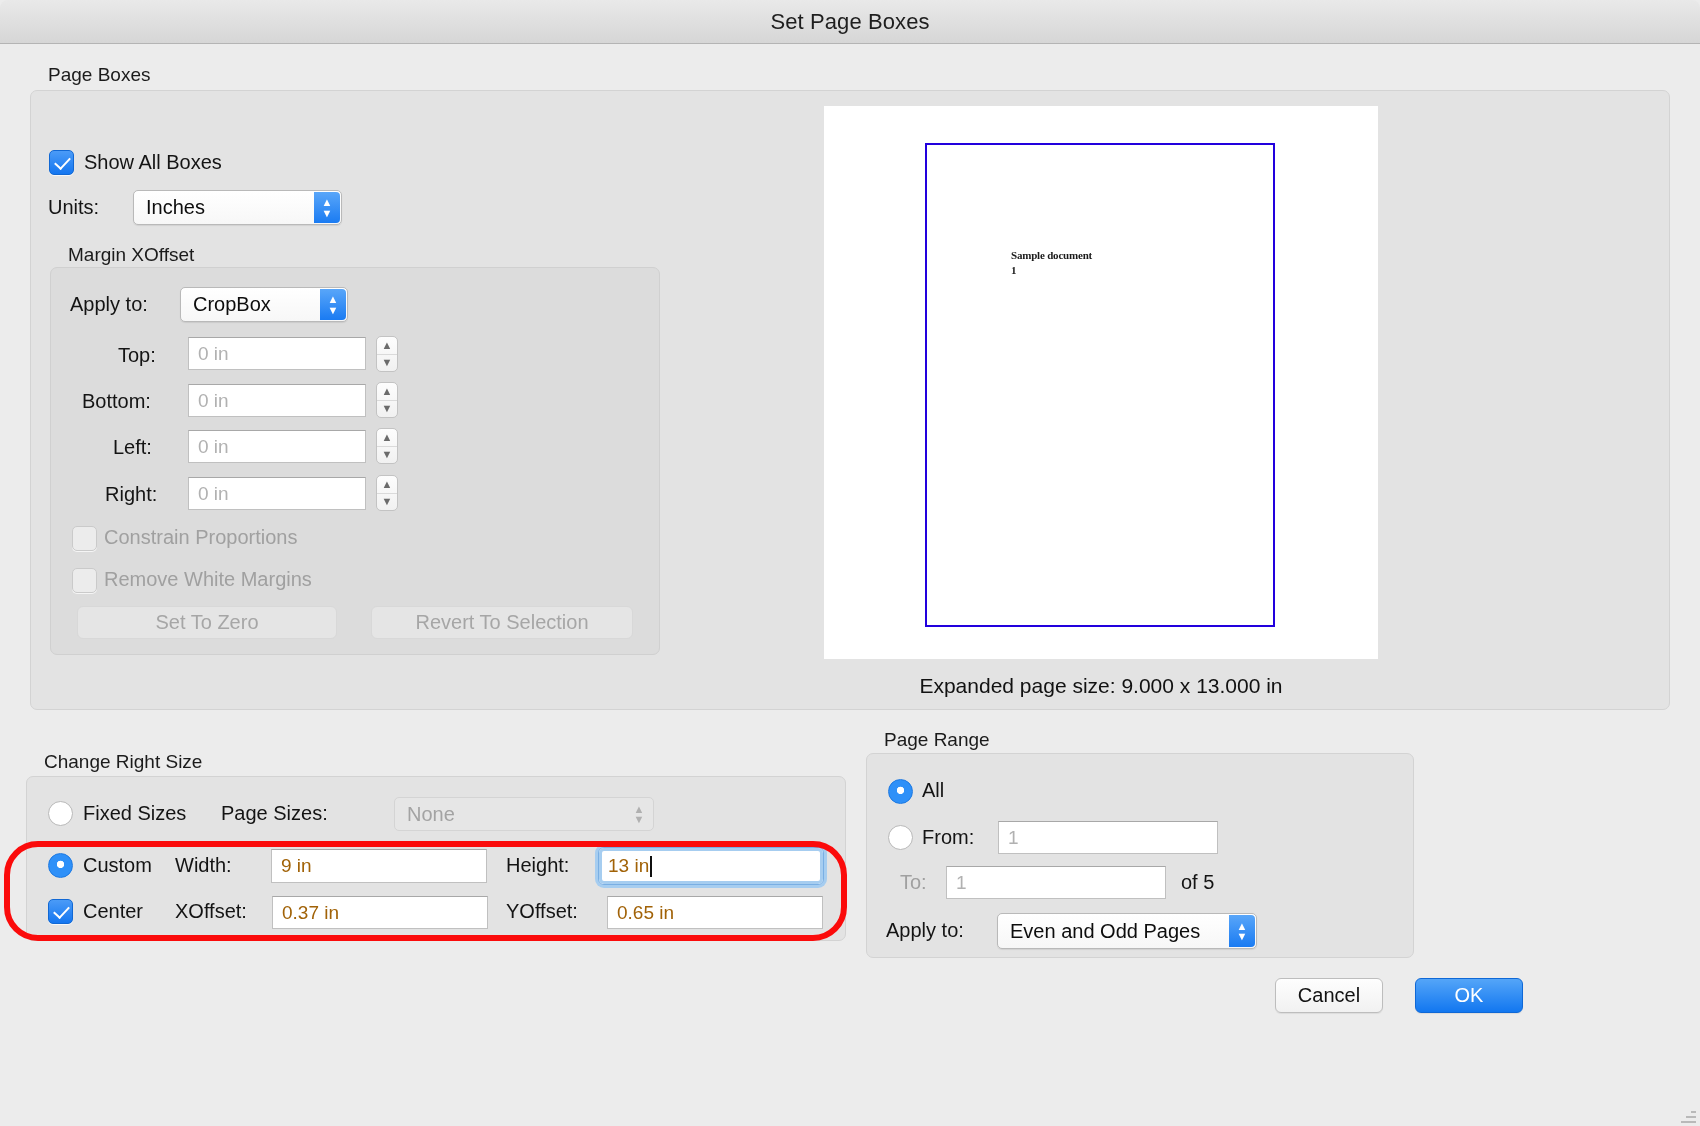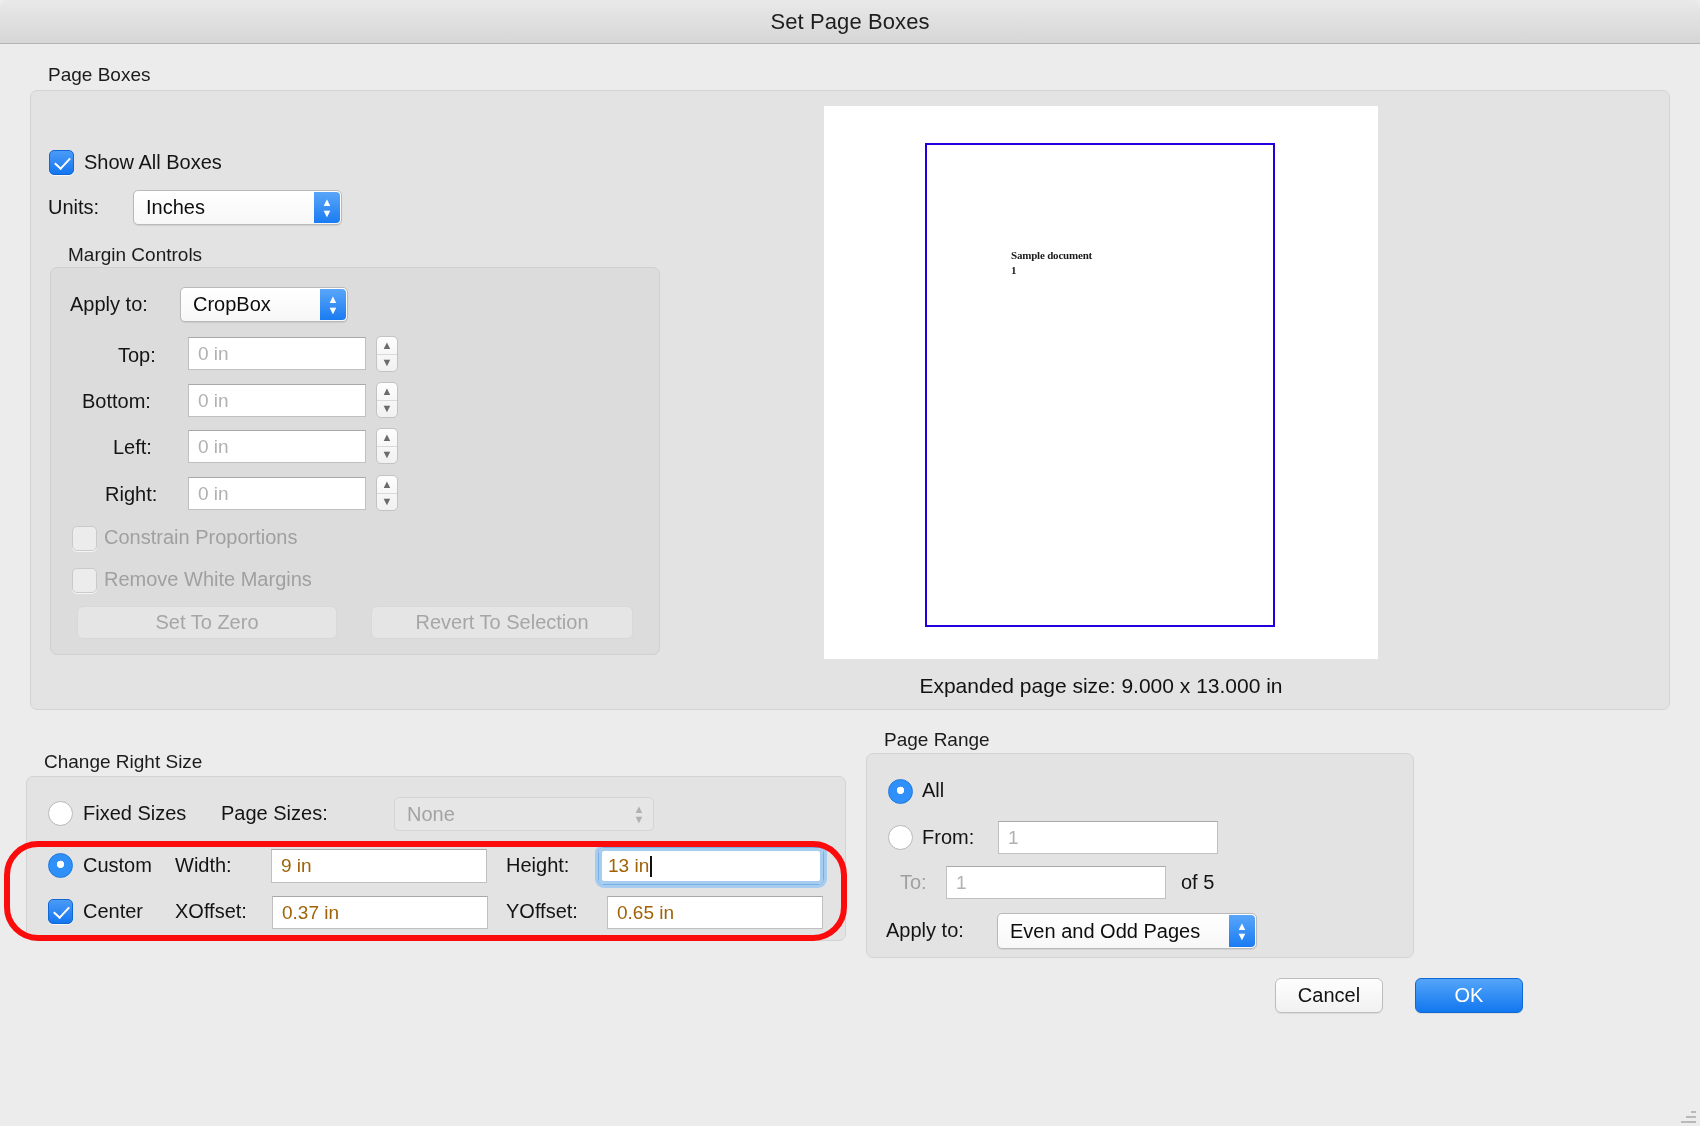--- a/index.html
+++ b/index.html
@@ -238,21 +238,21 @@
 
   <div class="lbl" style="left:48px; top:196px;">Units:</div>
   <div class="popup" style="left:133px; top:190px; width:209px; height:35px;">
     <span>Inches</span>
     <span class="arrowbtn">
       <span>▲</span>
         <span>▼</span>
     </span>
   </div>
 
-  <div class="grouplabel" style="left:68px; top:244px;">Margin Controls</div>
+  <div class="grouplabel" style="left:68px; top:244px;">Margin XOffset</div>
 
   <div class="innerbox" style="left:50px; top:267px; width:610px; height:388px;"></div>
 
   <div class="lbl" style="left:70px; top:293px;">Apply to:</div>
   <div class="popup" style="left:180px; top:287px; width:168px; height:35px;">
     <span>CropBox</span>
     <span class="arrowbtn">
       <span>▲</span>
         <span>▼</span>
     </span>

